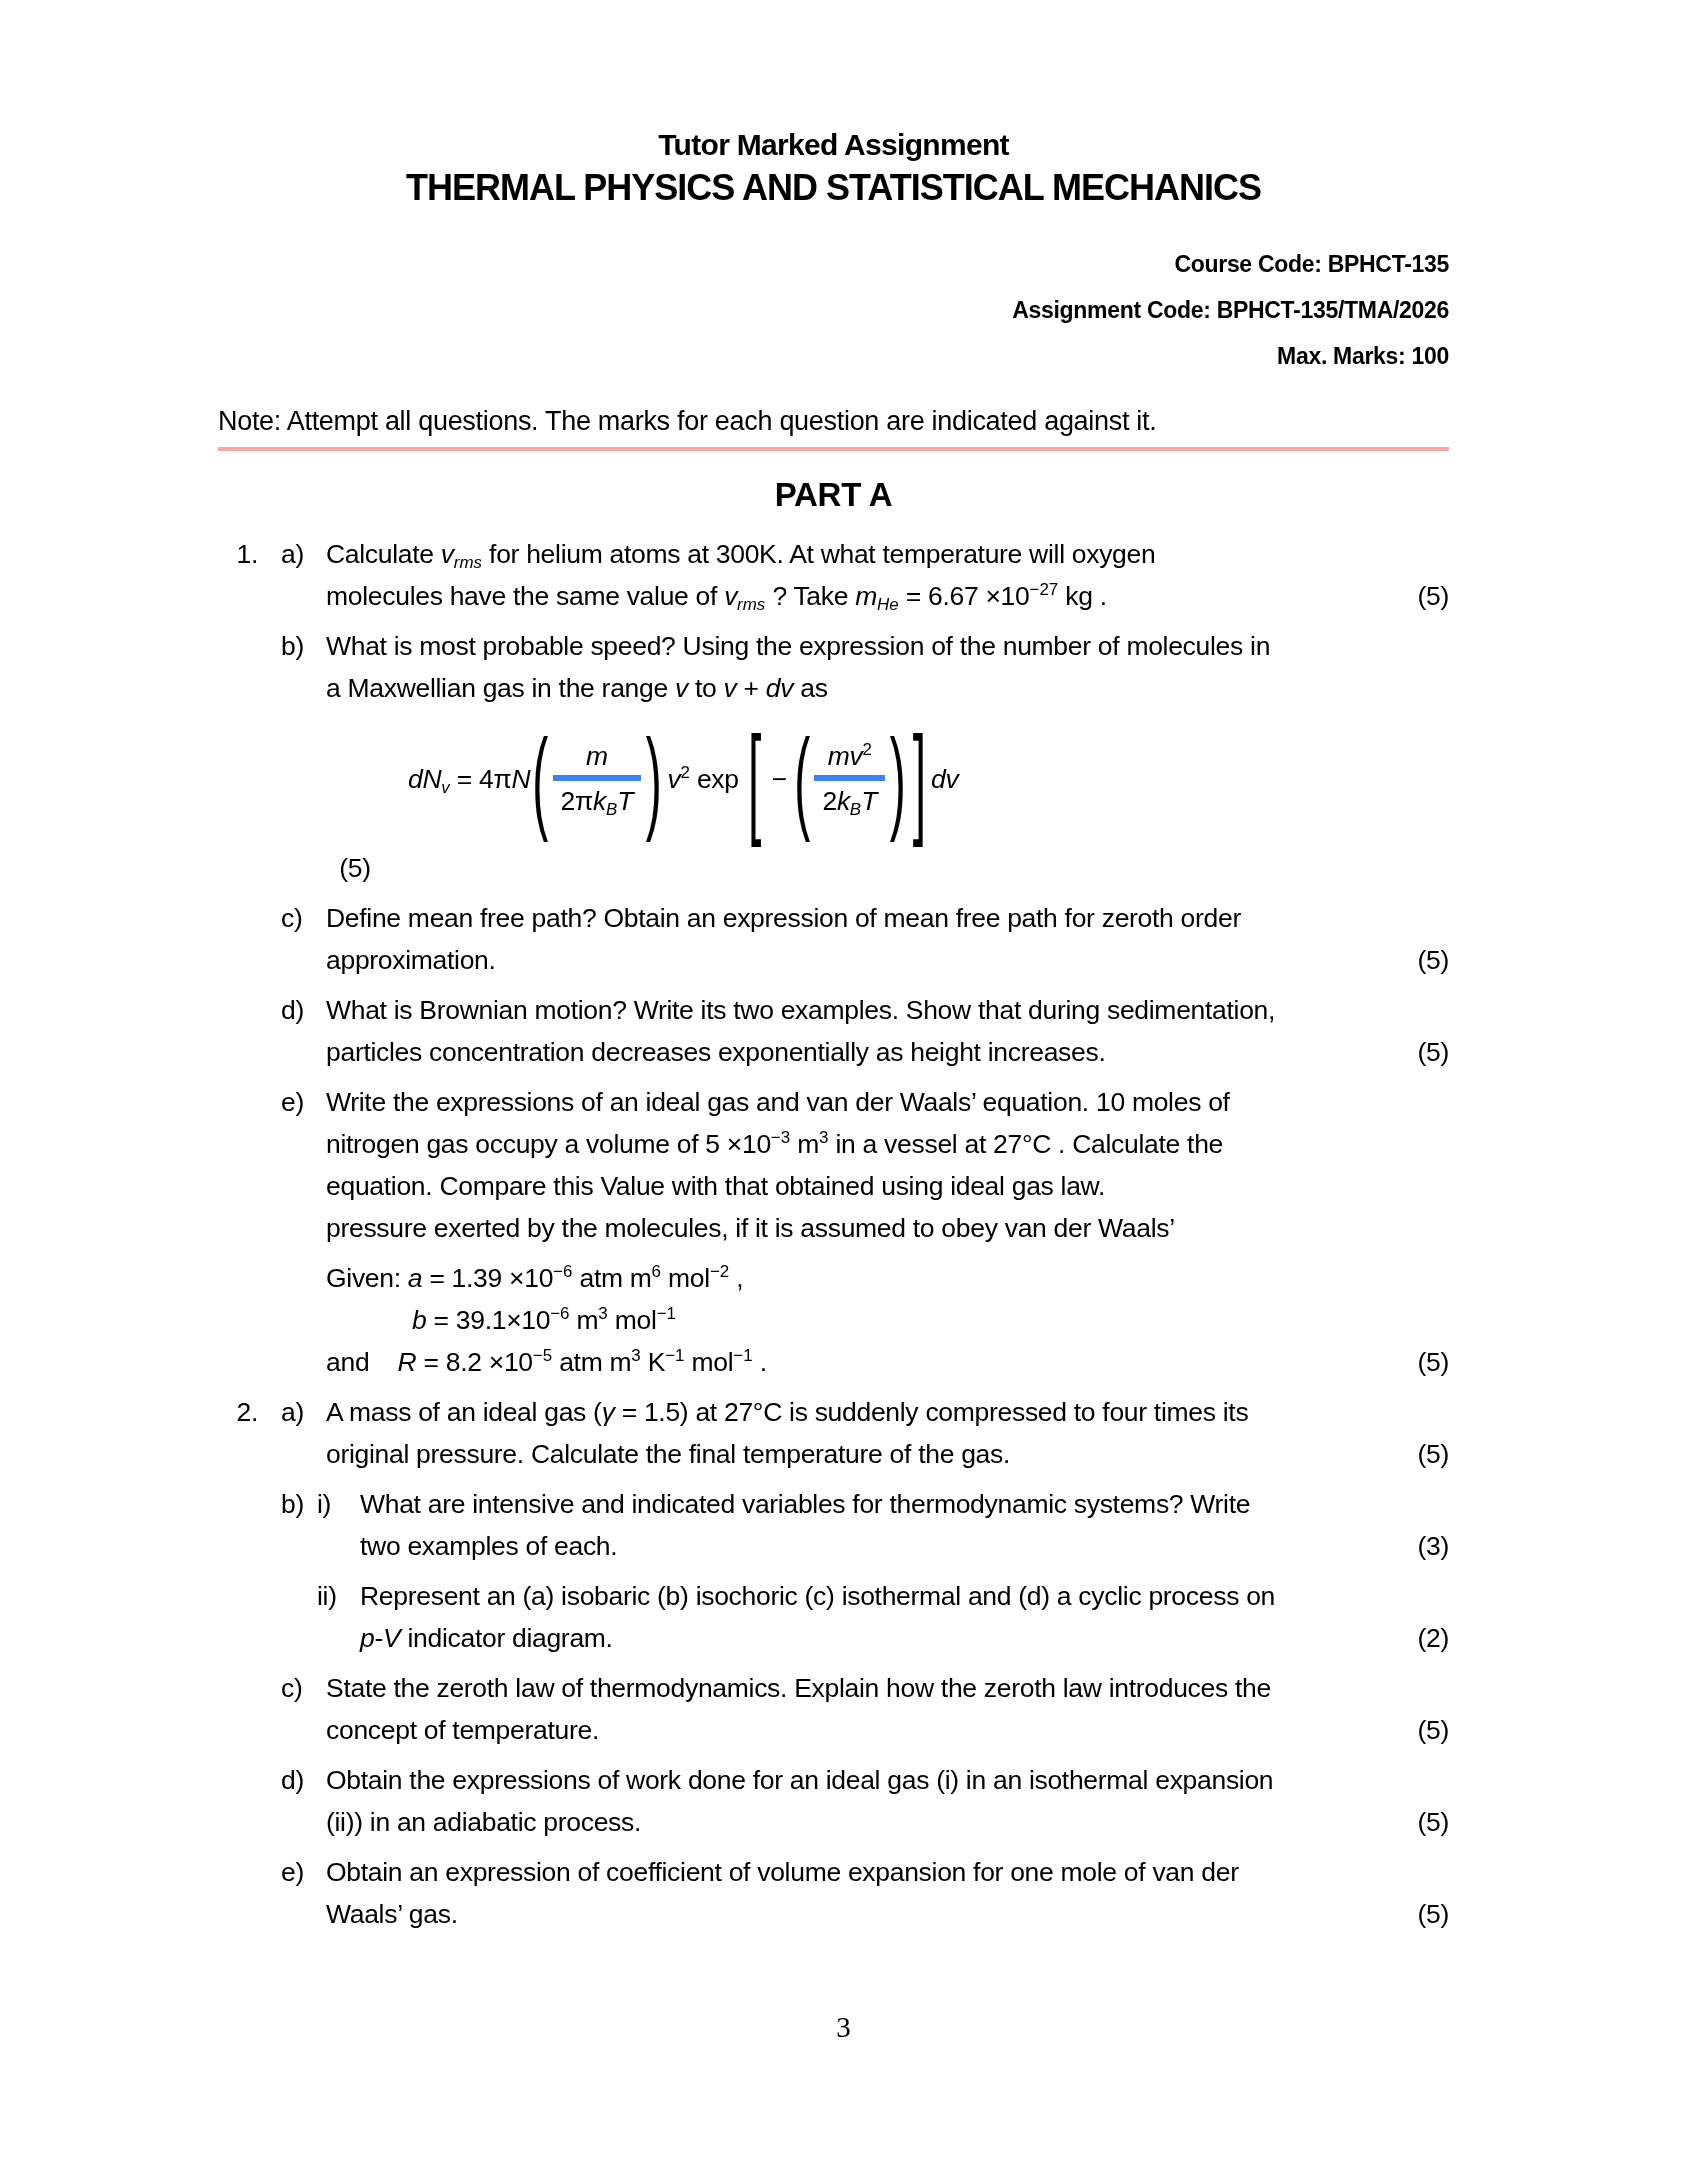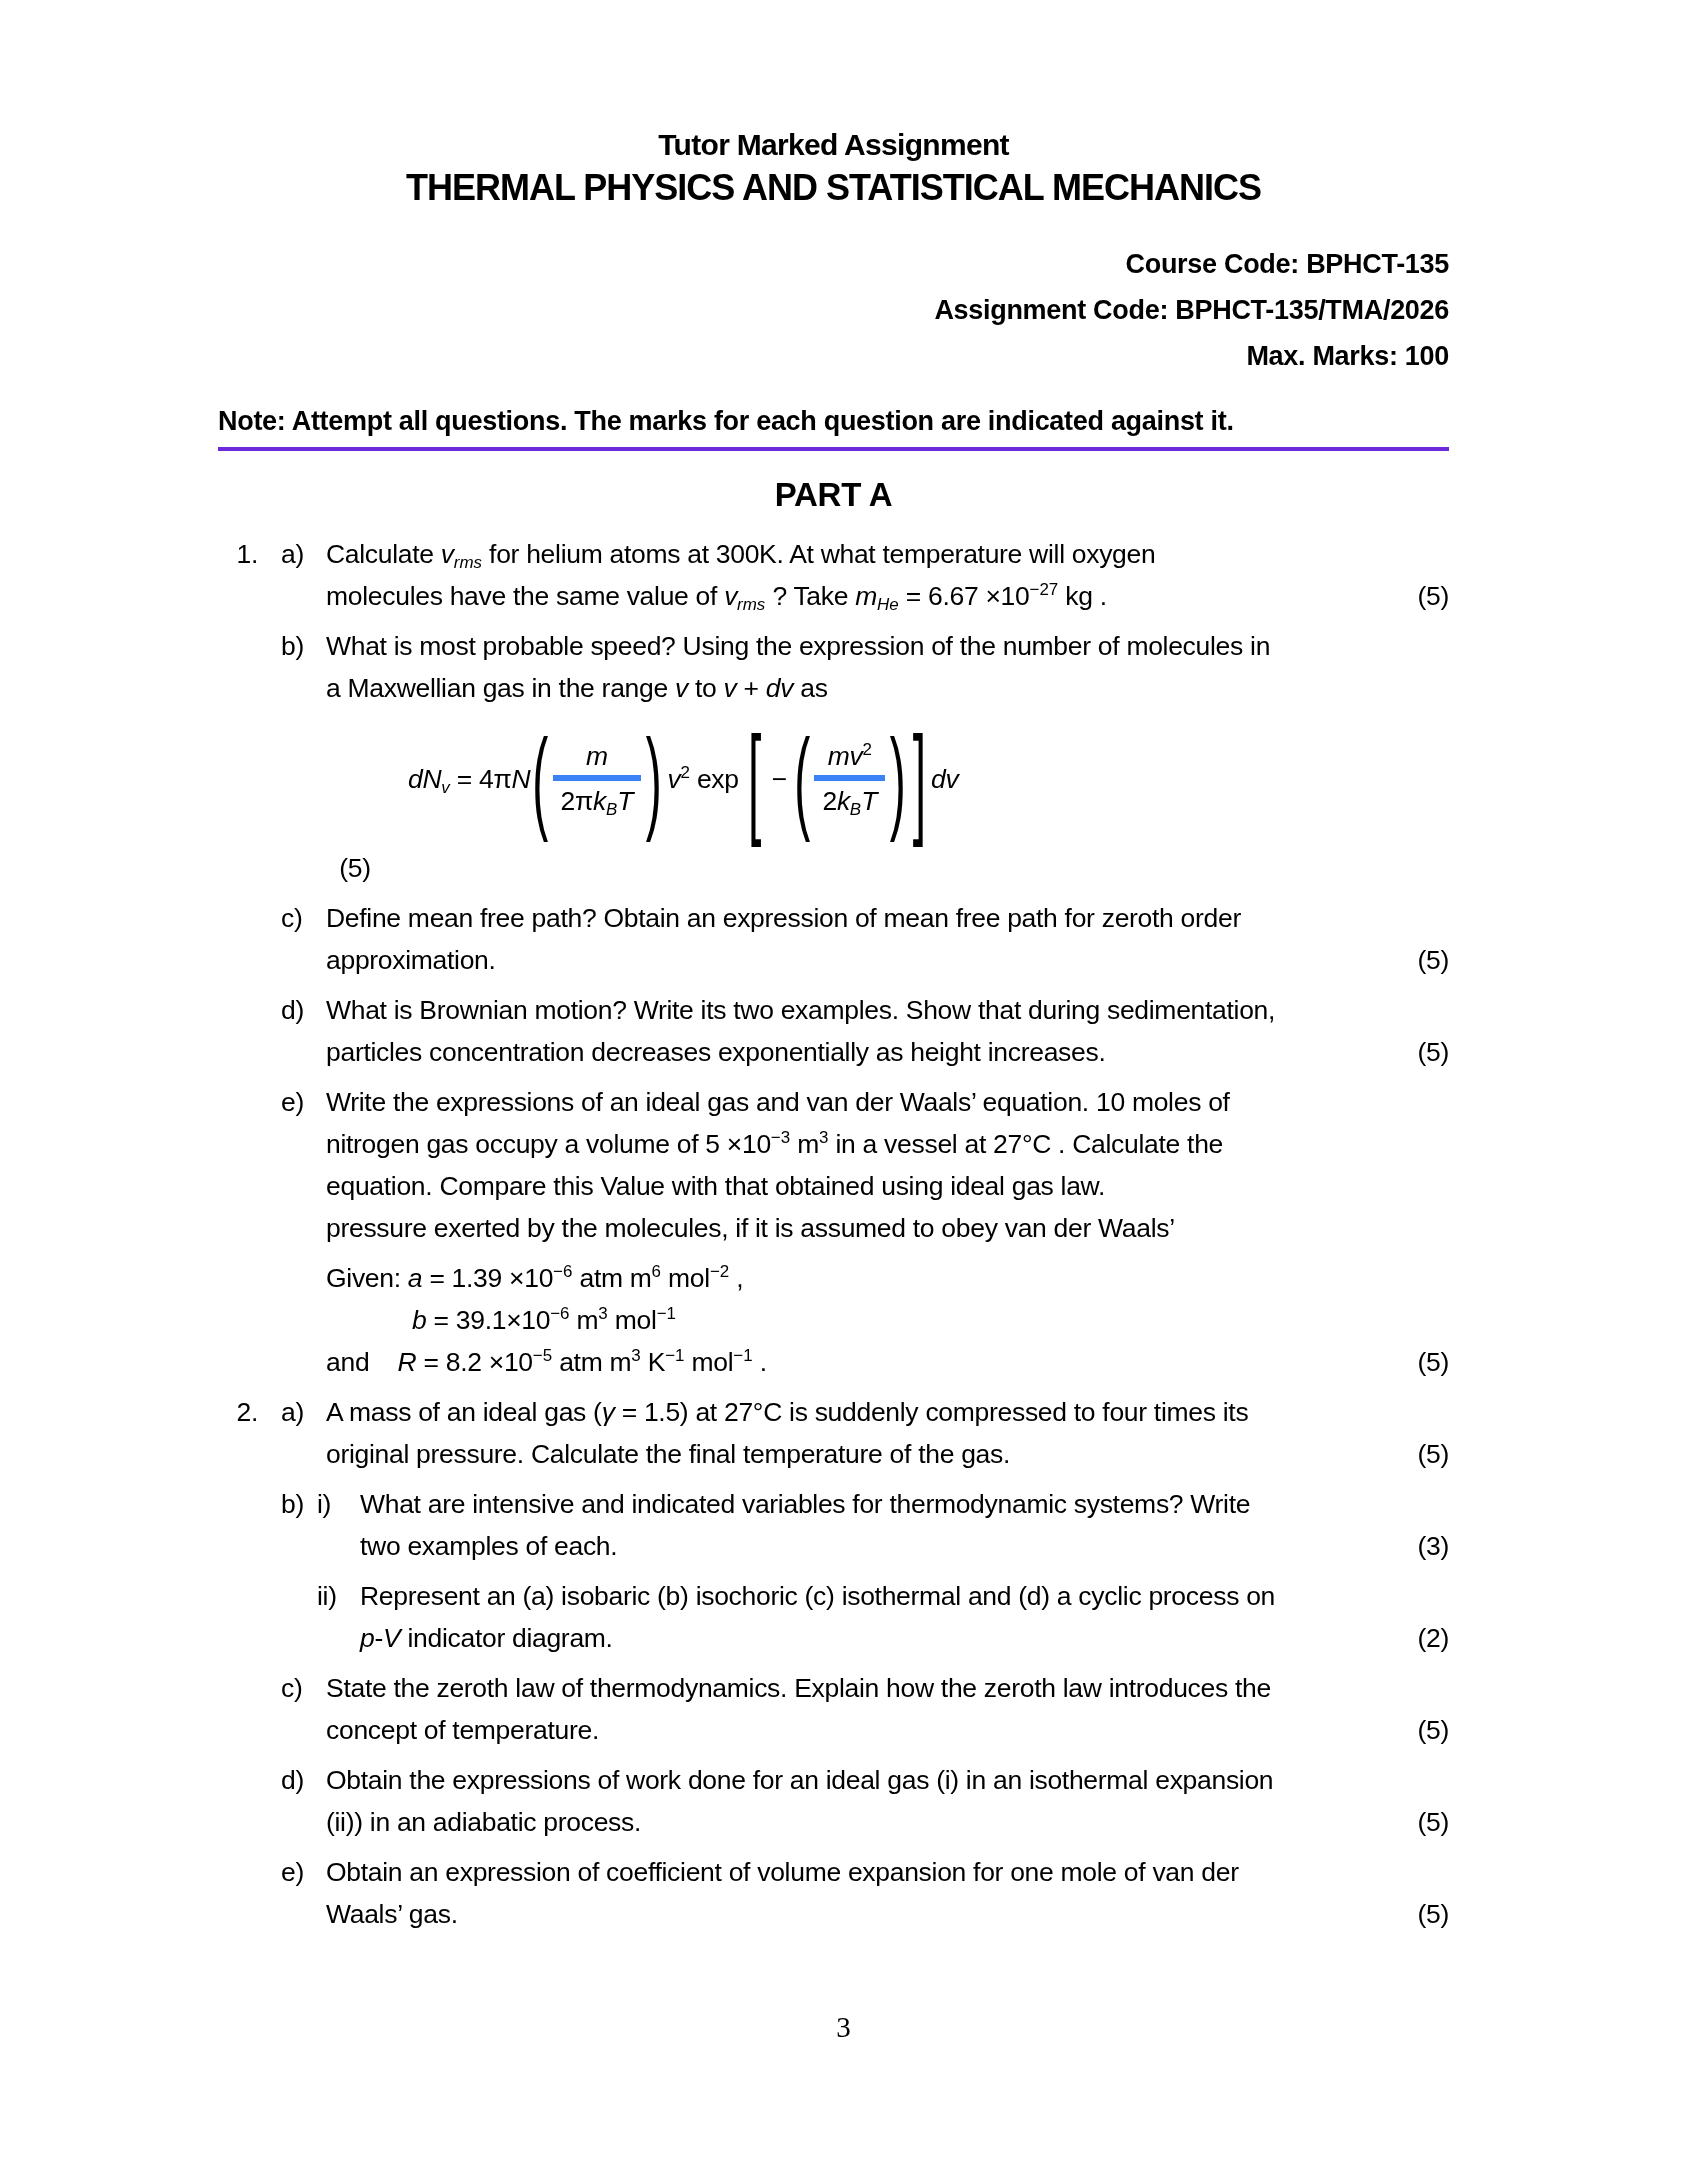--- a/index.html
+++ b/index.html
@@ -17,25 +17,25 @@
   .title1 {
     margin-top:126px; text-align:center;
     font-size:30px; font-weight:bold; letter-spacing:-0.7px; line-height:1.25;
   }
   .title2 {
     text-align:center; font-size:36px; font-weight:bold;
     letter-spacing:-1px; margin-top:2.6px; line-height:1.2;
   }
   .codes {
     margin-top:32px; text-align:right; font-weight:bold;
-    font-size:27px; line-height:46px; letter-spacing:-0.3px;
+    font-size:23px; line-height:46px; letter-spacing:-0.3px;
   }
   .note {
-    margin-top:26.5px; font-weight:bold; font-size:27px; letter-spacing:-0.3px;
-    padding-bottom:10.6px; border-bottom:4px solid #6d28d9;
+    margin-top:26.5px; font-weight:normal; font-size:27px; letter-spacing:-0.3px;
+    padding-bottom:10.6px; border-bottom:4px solid #fca5a5;
   }
   .parta {
     margin-top:25px; text-align:center; font-size:33px; font-weight:bold; letter-spacing:-0.3px;
   }
   .qlist { margin-top:18.5px; font-size:26.5px; letter-spacing:-0.3px; }
 
   .item { position:relative; padding-left:108px; margin-top:8px; }
   .item.sub { padding-left:142px; }
   .qnum  { position:absolute; left:18.5px;  top:0; line-height:42px; }
   .qlabel{ position:absolute; left:63px;  top:0; line-height:42px; }

